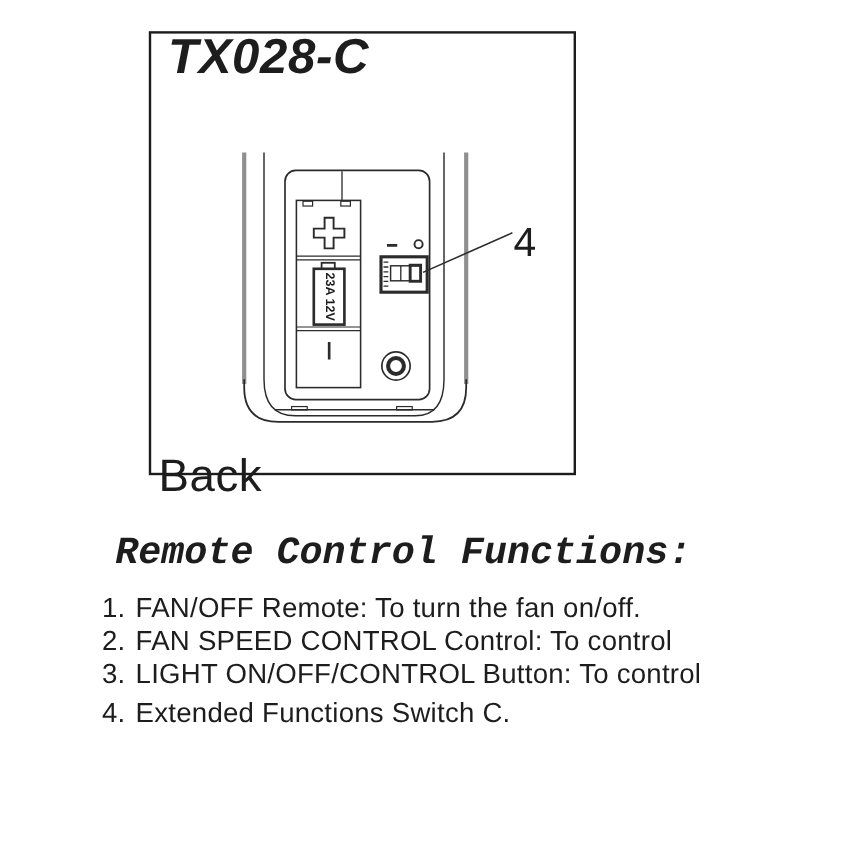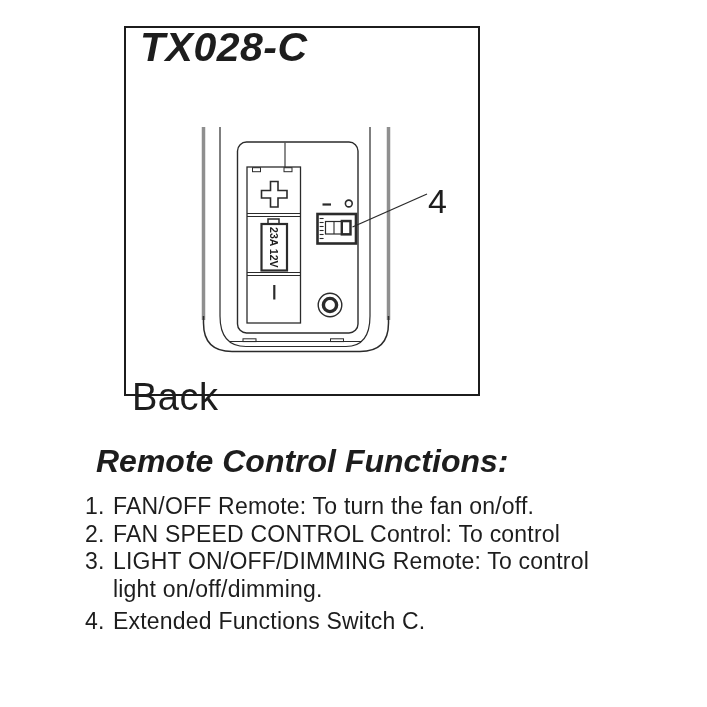--- a/index.html
+++ b/index.html
@@ -24,21 +24,21 @@
     position:absolute;left:132px;top:364px;
     font-size:38px;font-weight:normal;line-height:30px;white-space:nowrap;
     letter-spacing:0.5px;
     margin-top:18px;
   }
   svg.remote{position:absolute;left:124px;top:26px;width:356px;height:370px;}
   svg text{font-family:"Liberation Sans","DejaVu Sans",sans-serif;}
   .fn-heading{
     position:absolute;left:96px;top:444px;
     font-size:32px;font-weight:bold;font-style:italic;
-    line-height:34px;white-space:nowrap;
+    line-height:34px;white-space:nowrap;font-family:Liberation Mono, monospace;
   }
   .fn-list{
     position:absolute;left:85px;top:493px;width:580px;
     font-size:23px;line-height:27.5px;letter-spacing:0.2px;
   }
   .fn-line{display:flex;}
   .fn-line.gap{margin-top:5px;}
   .fn-marker{flex:0 0 28px;}
   .fn-text{flex:1 1 auto;white-space:nowrap;}
 </style>
@@ -128,25 +128,21 @@
     <div class="fn-line">
       <span class="fn-marker">1.</span>
       <span class="fn-text">FAN/OFF Remote: To turn the fan on/off.</span>
     </div>
     <div class="fn-line">
       <span class="fn-marker">2.</span>
       <span class="fn-text">FAN SPEED CONTROL Control: To control</span>
     </div>
     <div class="fn-line">
       <span class="fn-marker">3.</span>
-      <span class="fn-text">LIGHT ON/OFF/DIMMING Remote: To control</span>
-    </div>
-    <div class="fn-line">
-      <span class="fn-marker"></span>
-      <span class="fn-text">light on/off/dimming.</span>
+      <span class="fn-text">LIGHT ON/OFF/CONTROL Button: To control</span>
     </div>
     <div class="fn-line gap">
       <span class="fn-marker">4.</span>
       <span class="fn-text">Extended Functions Switch C.</span>
     </div>
   </div>
 
 </div>
 
 </body></html>

